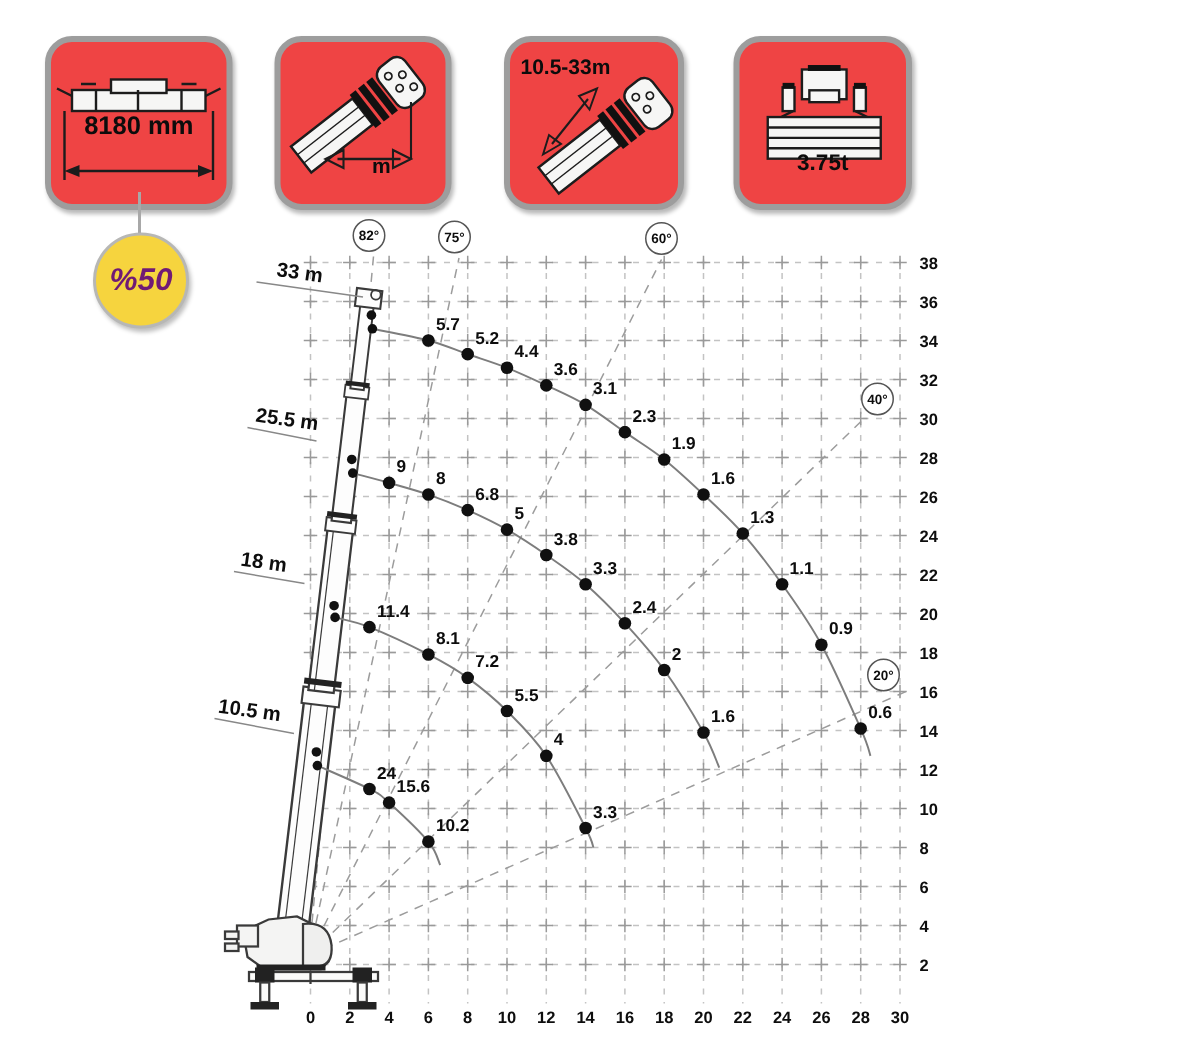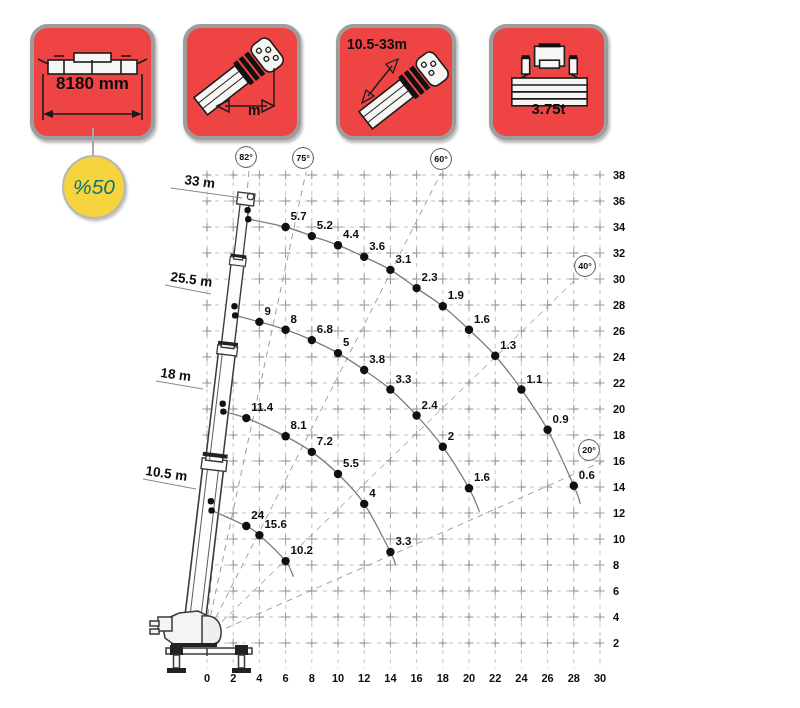--- a/index.html
+++ b/index.html
@@ -18,21 +18,21 @@
   #box1 .icon-label{left:50%;top:46px;transform:translateX(-50%);font-size:17px;}
   #box2 .icon-label{left:61px;top:74px;font-size:14px;}
   #box3 .icon-label{left:7px;top:8px;font-size:14px;}
   #box4 .icon-label{left:50%;top:72px;transform:translateX(-50%);font-size:15px;}
   
   .badge-connector{position:absolute;left:92px;top:128px;width:2px;height:30px;background:#a8a8a8;}
   .pct-badge{position:absolute;left:62px;top:155px;width:64px;height:64px;border-radius:50%;
              background:#f6d43e;border:2px solid #b7b7b5;box-sizing:border-box;
              box-shadow:1.5px 2.5px 3px rgba(0,0,0,.25);
              display:flex;align-items:center;justify-content:center;}
-  .pct-badge span{font-style:italic;font-weight:normal;font-size:21px;color:#0f766e;}
+  .pct-badge span{font-style:italic;font-weight:bold;font-size:21px;color:#701a75;}
   
   #chart{position:absolute;left:0;top:0;width:800px;height:708px;}
   text{font-family:"Liberation Sans", sans-serif;}
 </style>
 </head>
 <body>
 
 <div class="icon-box" id="box1">
   <svg viewBox="0 0 117 96">
     <g stroke="#1c1c1c" stroke-width="1.6" fill="none">

